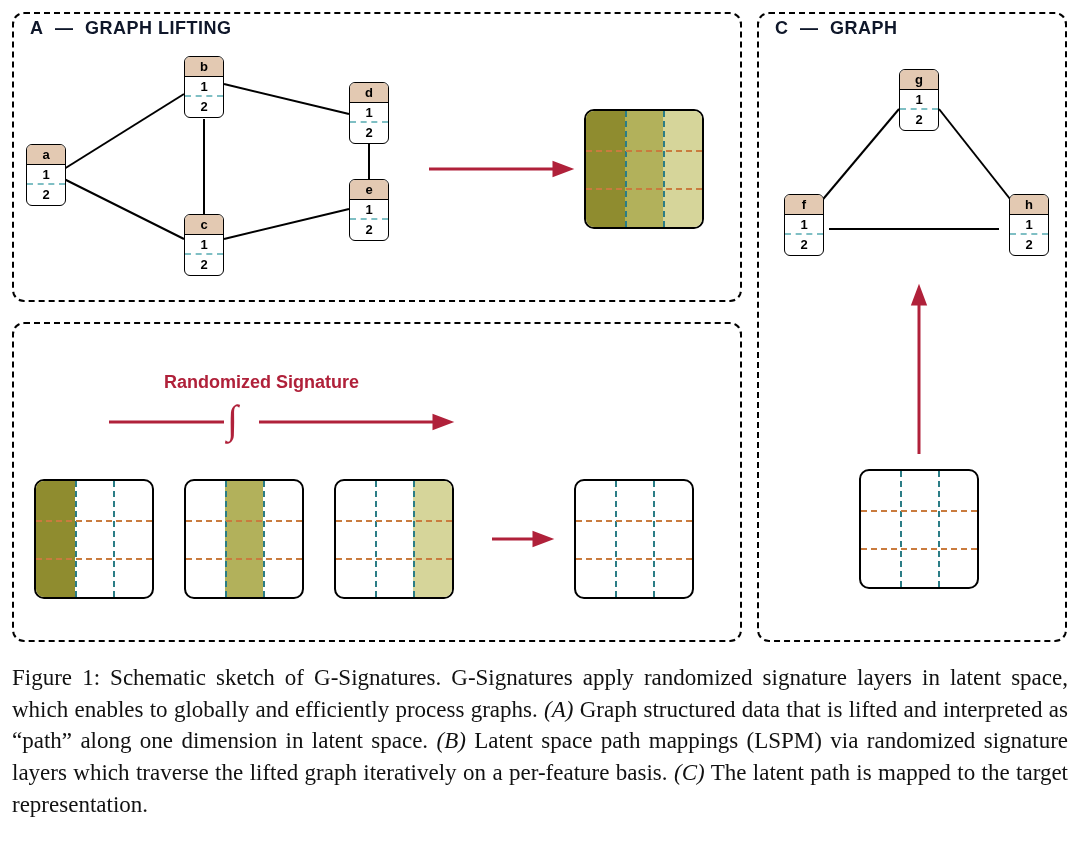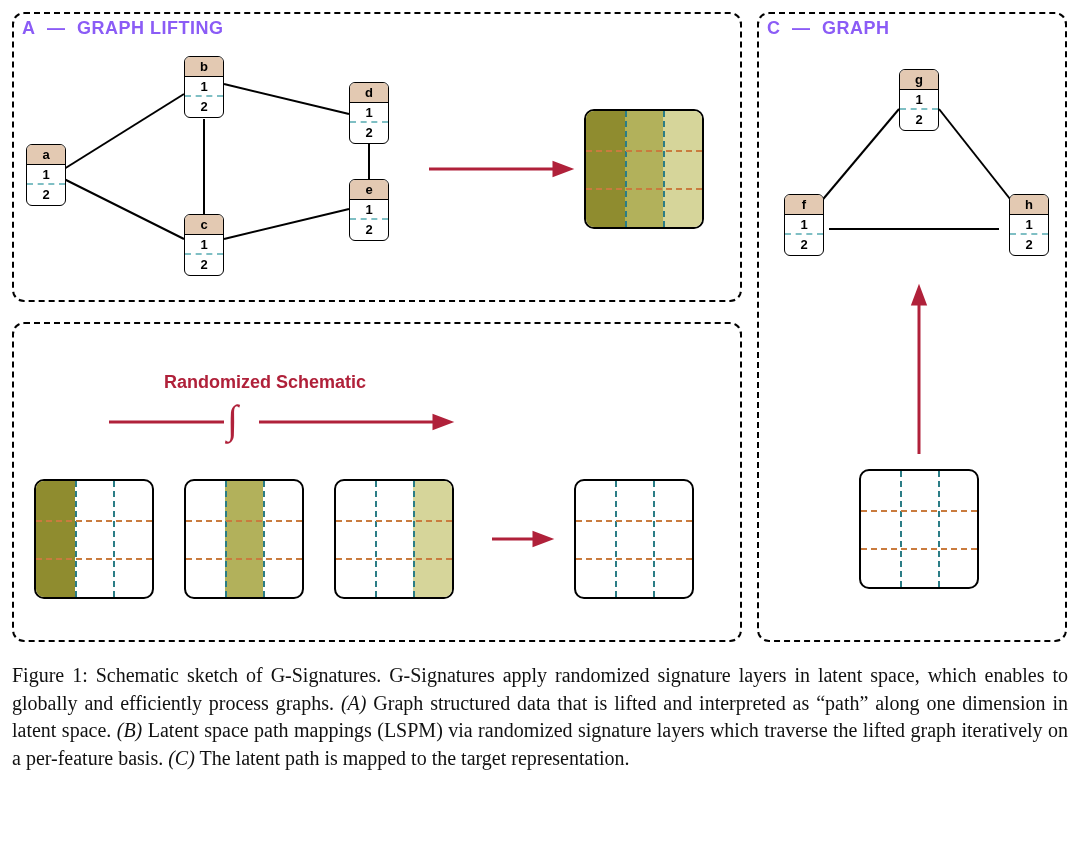--- a/index.html
+++ b/index.html
@@ -17,25 +17,25 @@
   }
   .panel {
     position: absolute;
     border: 2px dashed #000;
     border-radius: 12px;
     background: #fff;
   }
   .panel-title {
     position: absolute;
     top: 4px;
-    left: 8px;
+    left: 16px;
     font-size: 18px;
     font-weight: 700;
     letter-spacing: 0.5px;
-    color: #8b5cf6;
+    color: #0f172a;
   }
   .panel-prefix { font-weight: 900; }
   .panel-dash { font-weight: 900; margin: 0 6px; }
 
   
   .gnode {
     position: absolute;
     width: 40px;
     border: 1.5px solid #000;
     border-radius: 6px;
@@ -91,21 +91,21 @@
   .rsig-label {
     position:absolute;
     font-size:18px;
     font-weight:700;
     color:#b0213a;
   }
   .caption {
     width:1056px;
     margin-top:20px;
     font-family: Georgia, "Times New Roman", serif;
-    font-size:20px;
+    font-size:23px;
     line-height:1.38;
     color:#111;
     text-align: justify;
   }
   .ital { font-style: italic; }
   .math { font-family: Georgia, serif; font-style: italic; }
 </style>
 </head>
 <body>
 
@@ -166,21 +166,21 @@
         <div class="band b3"></div>
       <div class="vline v1"></div>
         <div class="vline v2"></div>
       <div class="hline h1"></div>
         <div class="hline h2"></div>
     </div>
   </div>
 
   <div class="panel" style="left:0; top:310px; width:730px; height:320px;">
 
-    <div class="rsig-label" style="left:150px; top:48px;">Randomized Schematic</div>
+    <div class="rsig-label" style="left:150px; top:48px;">Randomized Signature</div>
 
     <svg width="730" height="320" style="position:absolute;left:0;top:0;">
       <g stroke="#b0213a" stroke-width="3" fill="#b0213a">
         <line x1="95" y1="98" x2="210" y2="98"></line>
         <line x1="245" y1="98" x2="420" y2="98"></line>
         <polygon points="420,92 420,104 436,98"></polygon>
       </g>
 
       <g stroke="#b0213a" stroke-width="3" fill="#b0213a">
         <line x1="478" y1="215" x2="520" y2="215"></line>

